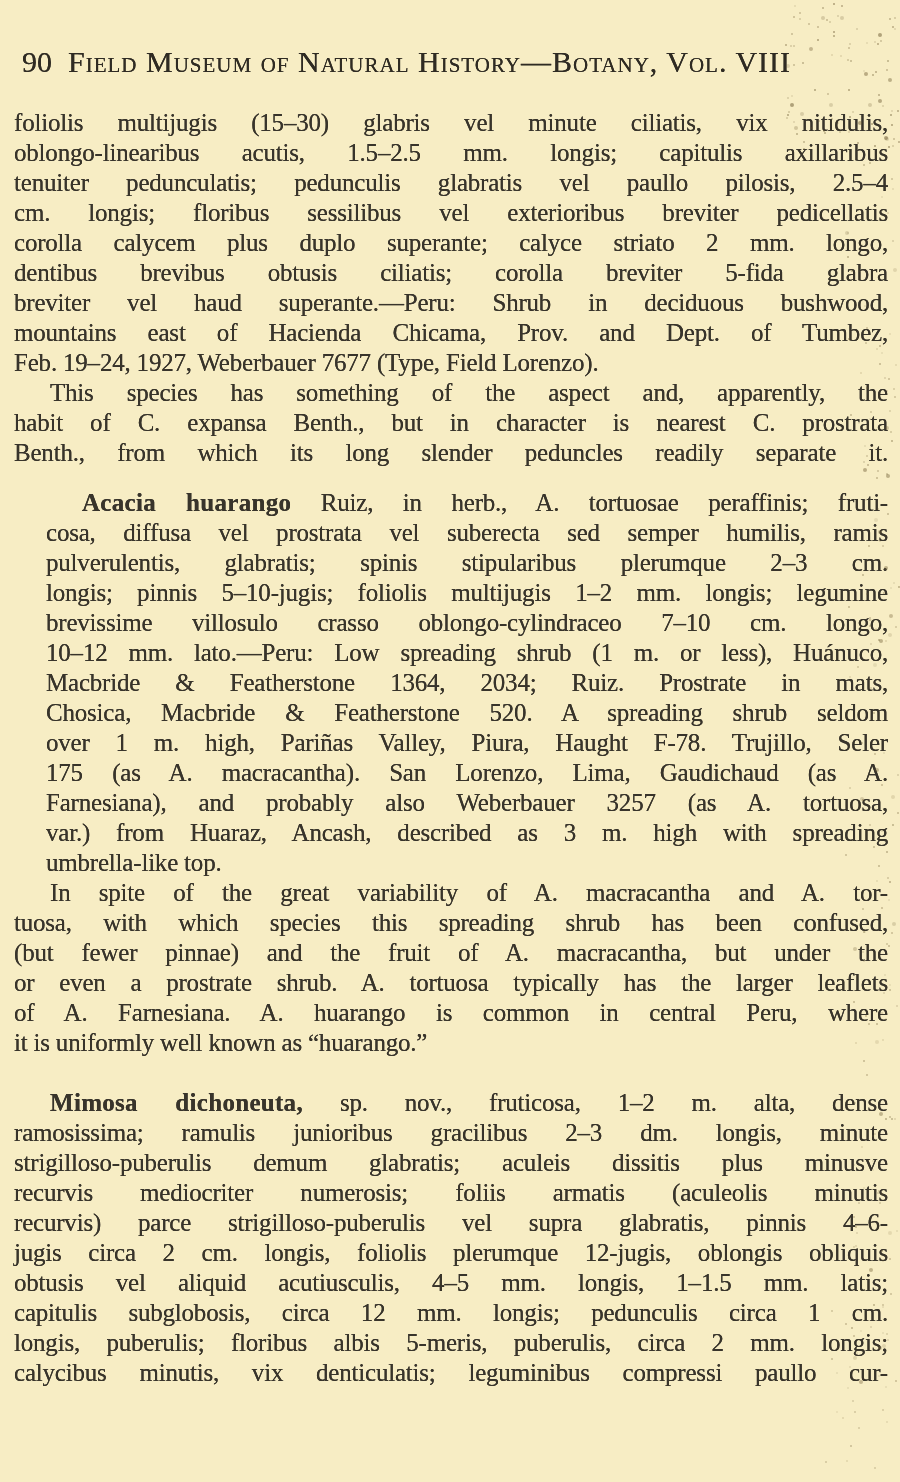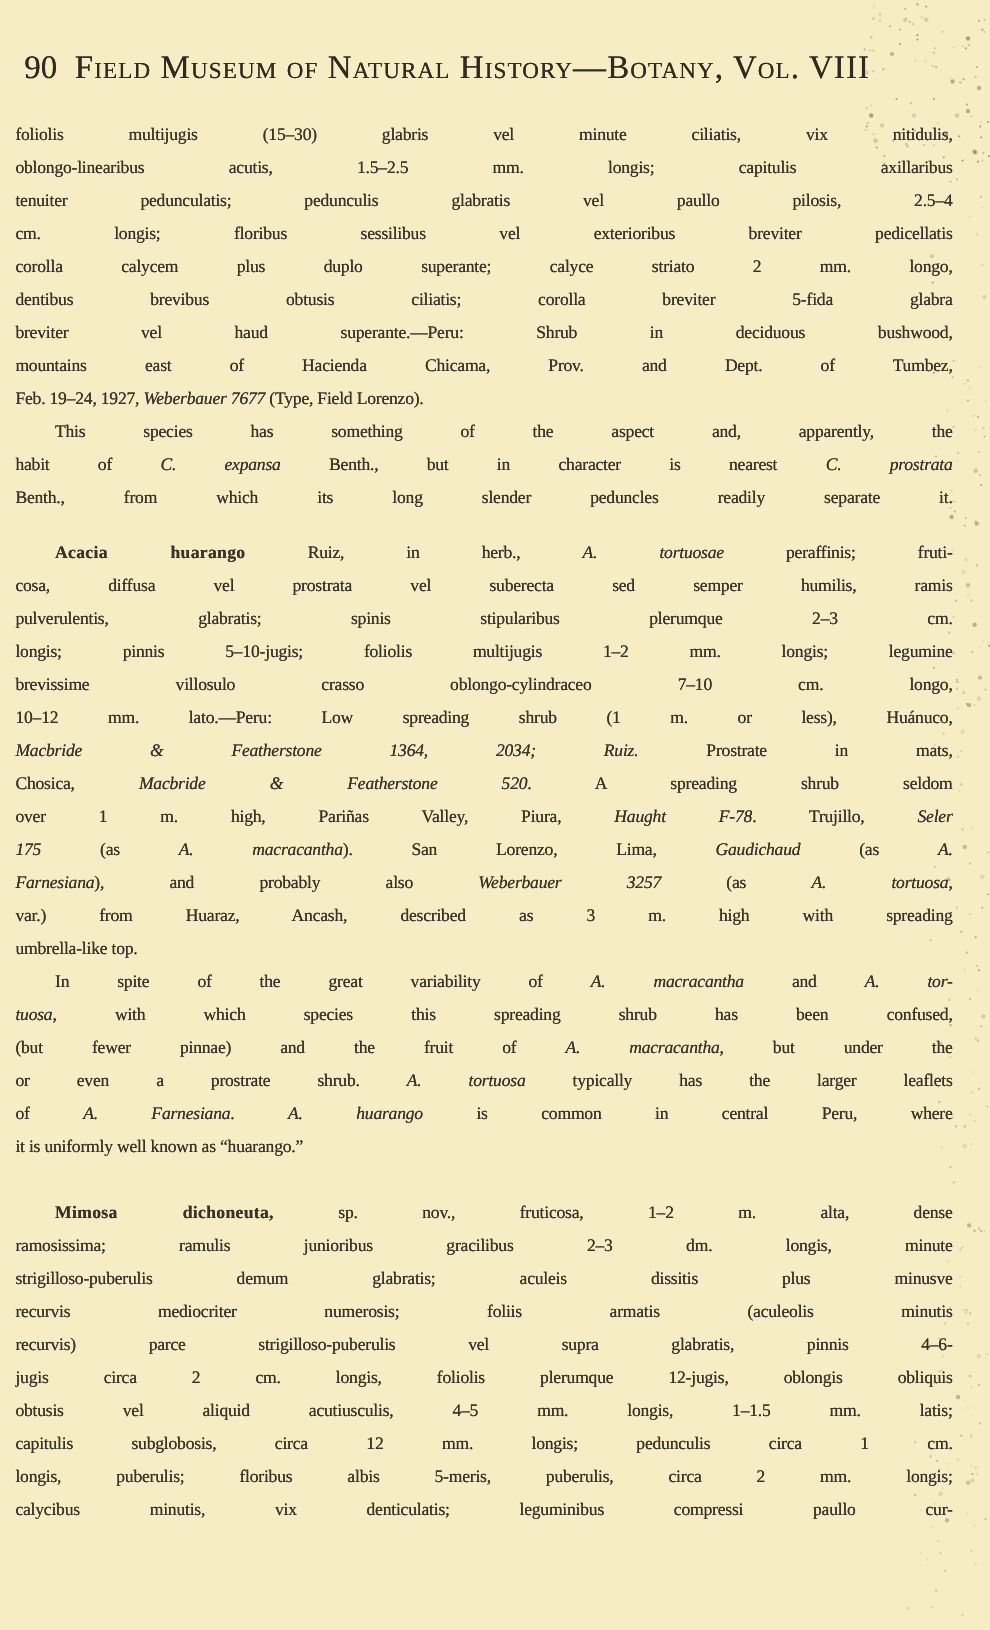--- a/index.html
+++ b/index.html
@@ -18,33 +18,33 @@
     line-height: 36px;
     font-variant: small-caps;
     letter-spacing: 1px;
     white-space: nowrap;
     color: var(--header-ink, #2f2b23);
     text-shadow: 0 0 0.5px currentColor;
     margin-top: 32px;
   }
   .pagenum { margin-right: 16px; letter-spacing: 0; }
   .body {
-    padding: 28px 34px 0 14px;
-    font-size: 16px;
+    padding: 28px 12px 0 14px;
+    font-size: 25px;
     line-height: 30px;
     letter-spacing: -0.2px;
     text-shadow: 0 0 0.4px currentColor;
   }
   .para { margin: 0; }
-  .space-before-sm { margin-top: 20px; }
+  .space-before-sm { margin-top: 20px; margin-left: 32px; }
   .space-before-lg { margin-top: 30px; }
   .line { text-align: justify; text-align-last: justify; }
   .line-last { text-align-last: left; }
   .indent { text-indent: 36px; }
-  .it { font-style: italic; }
+  .it { }
   .bd { font-weight: 700; letter-spacing: 0.3px; }
   .noise {
     position: absolute;
     top: 0; left: 0;
     width: 2px; height: 2px;
     border-radius: 50%;
     background: transparent;
     pointer-events: none;
   }
 </style>

